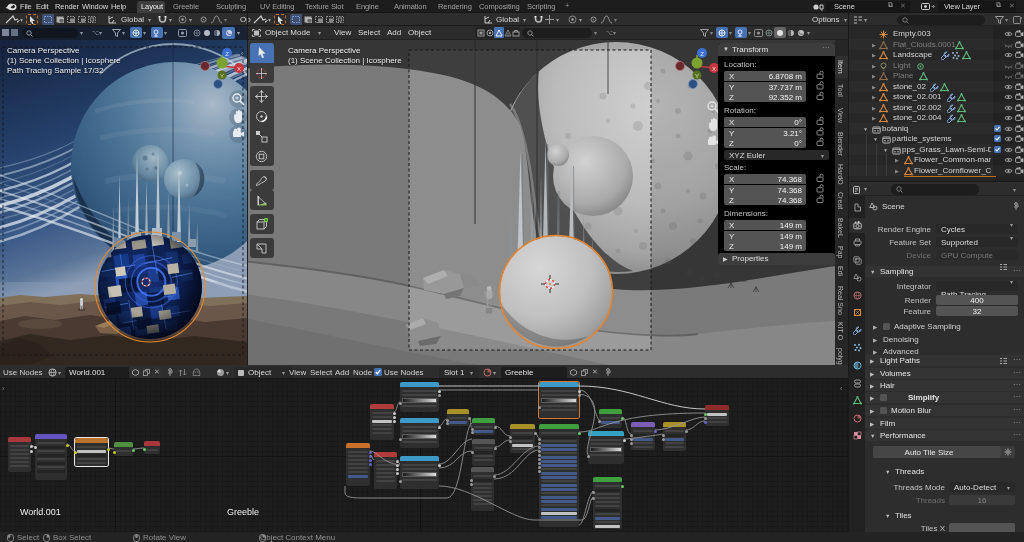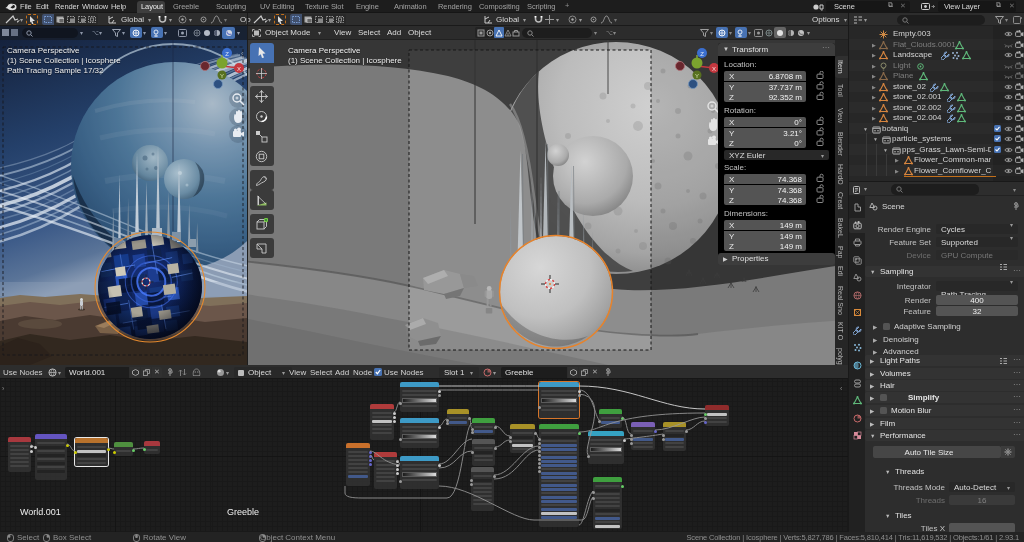--- a/index.html
+++ b/index.html
@@ -1841,16 +1841,15 @@
   <svg class="abs" style="left:133px;top:1.5px;" width="7" height="8" viewBox="0 0 7 8">
         <rect x="0.5" y="0.5" width="6" height="7" rx="2.5" fill="none" stroke="#8a8a8a" stroke-width="0.9"></rect>
         <rect x="2.2" y="0.8" width="2.6" height="3.2" rx="1" fill="#8a8a8a"></rect>
       </svg>
   <span class="abs txt" style="left:143px;top:0.5px;color:#909090;font-size:8px;">Rotate View</span>
   <svg class="abs" style="left:259px;top:1.5px;" width="7" height="8" viewBox="0 0 7 8">
         <rect x="0.5" y="0.5" width="6" height="7" rx="2.5" fill="none" stroke="#8a8a8a" stroke-width="0.9"></rect>
         <rect x="3.6" y="0.8" width="2.6" height="3" rx="1" fill="#8a8a8a"></rect>
       </svg>
   <span class="abs txt" style="left:260px;top:0.5px;color:#909090;font-size:8px;">Object Context Menu</span>
-  <span class="abs txt" style="right:5px;top:1px;position:absolute;color:#909090;font-size:7.5px;letter-spacing:-0.15px;">Scene Collection | Icosphere | Verts:5,827,786 | Faces:5,810,414 | Tris:11,619,532 | Objects:1/61 | 2.93.1</span>
 </div>
 
 </div>
 
 </body></html>

